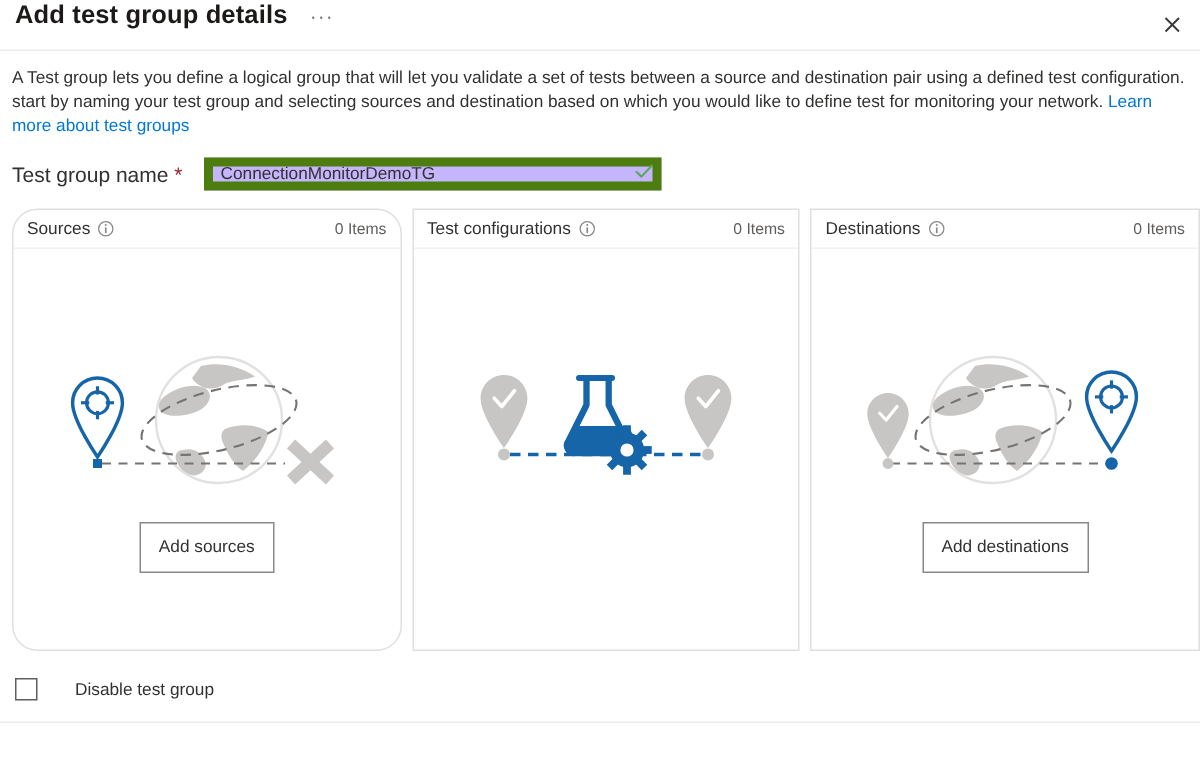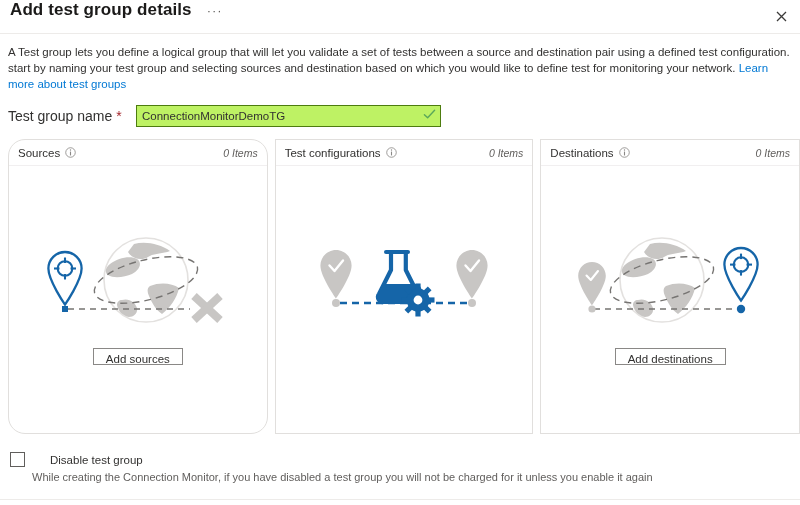--- a/index.html
+++ b/index.html
@@ -79,22 +79,22 @@
   }
   .req-star { color: #a4262c; }
   .name-input-wrap {
     position: relative;
     width: 305px;
     height: 22px;
   }
   .name-input {
     width: 100%;
     height: 22px;
-    border: 1px solid #4d7c0f;
-    background: #bef264;
+    border: 6px solid #4d7c0f;
+    background: #c4b5fd;
     font-family: "Liberation Sans", sans-serif;
     font-size: 11.5px;
     color: #323130;
     padding: 0 24px 0 5px;
     outline: none;
   }
   .valid-check {
     position: absolute;
     right: 5px; top: 3px;
     width: 13px; height: 13px;
@@ -135,21 +135,20 @@
     margin-left: 5px;
     width: 11px; height: 11px;
     display: inline-flex;
     align-items: center; justify-content: center;
     cursor: pointer;
   }
   .card-count {
     margin-left: auto;
     font-size: 10.5px;
     color: #605e5c;
-    font-style: italic;
   }
   .card-body {
     flex: 1;
     display: flex;
     flex-direction: column;
     align-items: center;
     justify-content: flex-start;
   }
   .illus {
     margin-top: 62px;
@@ -162,21 +161,21 @@
     margin-top: 16px;
   }
 
   
   .btn {
     font-family: "Liberation Sans", sans-serif;
     font-size: 11.5px;
     color: #323130;
     background: #ffffff;
     border: 1px solid #8a8886;
-    height: 17px;
+    height: 34px;
     padding: 0 12px;
     cursor: pointer;
     line-height: 21px;
     white-space: nowrap;
   }
 
   
   .checkbox-block {
     margin: 18px 0 0 10px;
   }
@@ -389,20 +388,19 @@
     </div>
   </div>
 
 </div>
 
 <div class="checkbox-block">
   <div class="checkbox-row">
     <div class="checkbox"></div>
     <span class="checkbox-label">Disable test group</span>
   </div>
-  <div class="checkbox-help">While creating the Connection Monitor, if you have disabled a test group you will not be charged for it unless you enable it again</div>
 </div>
 
 <div class="footer-rule"></div>
 <div class="footer">
   
   
 </div>
 
 </body></html>

